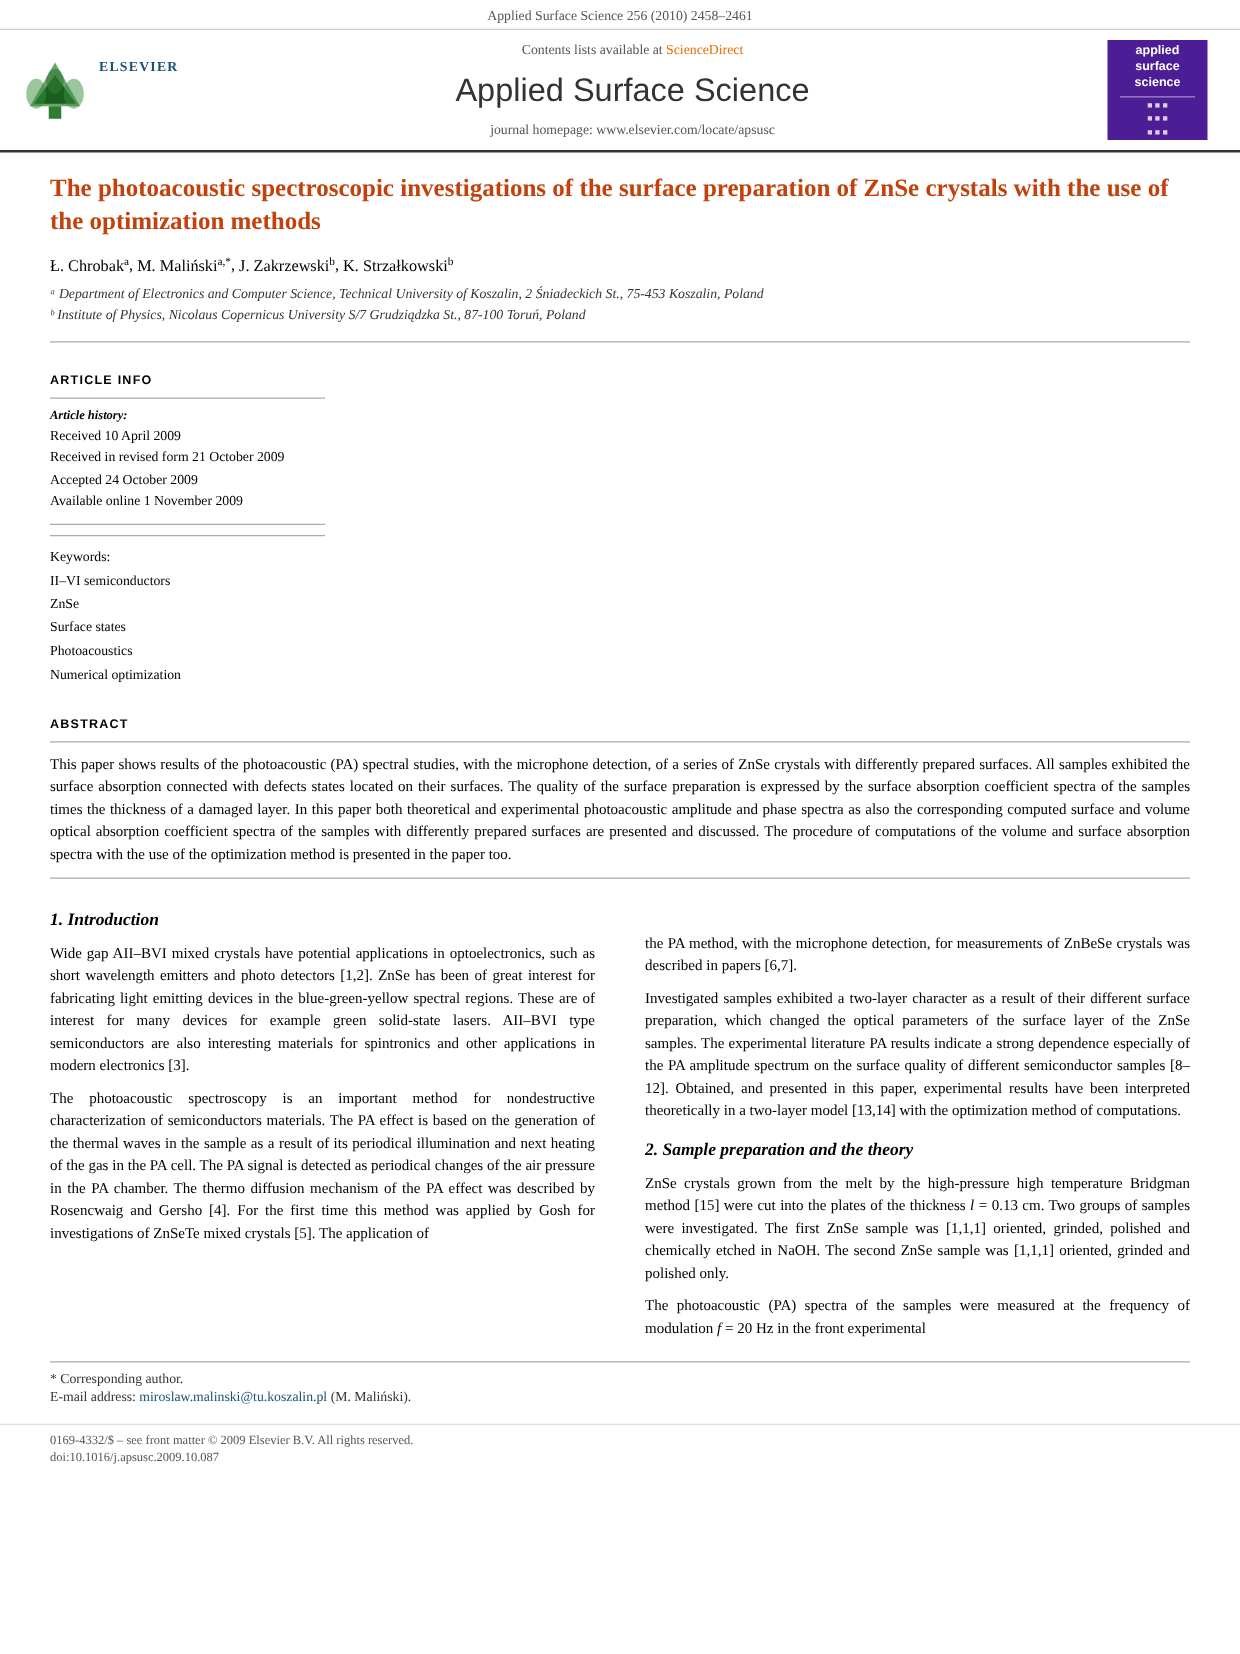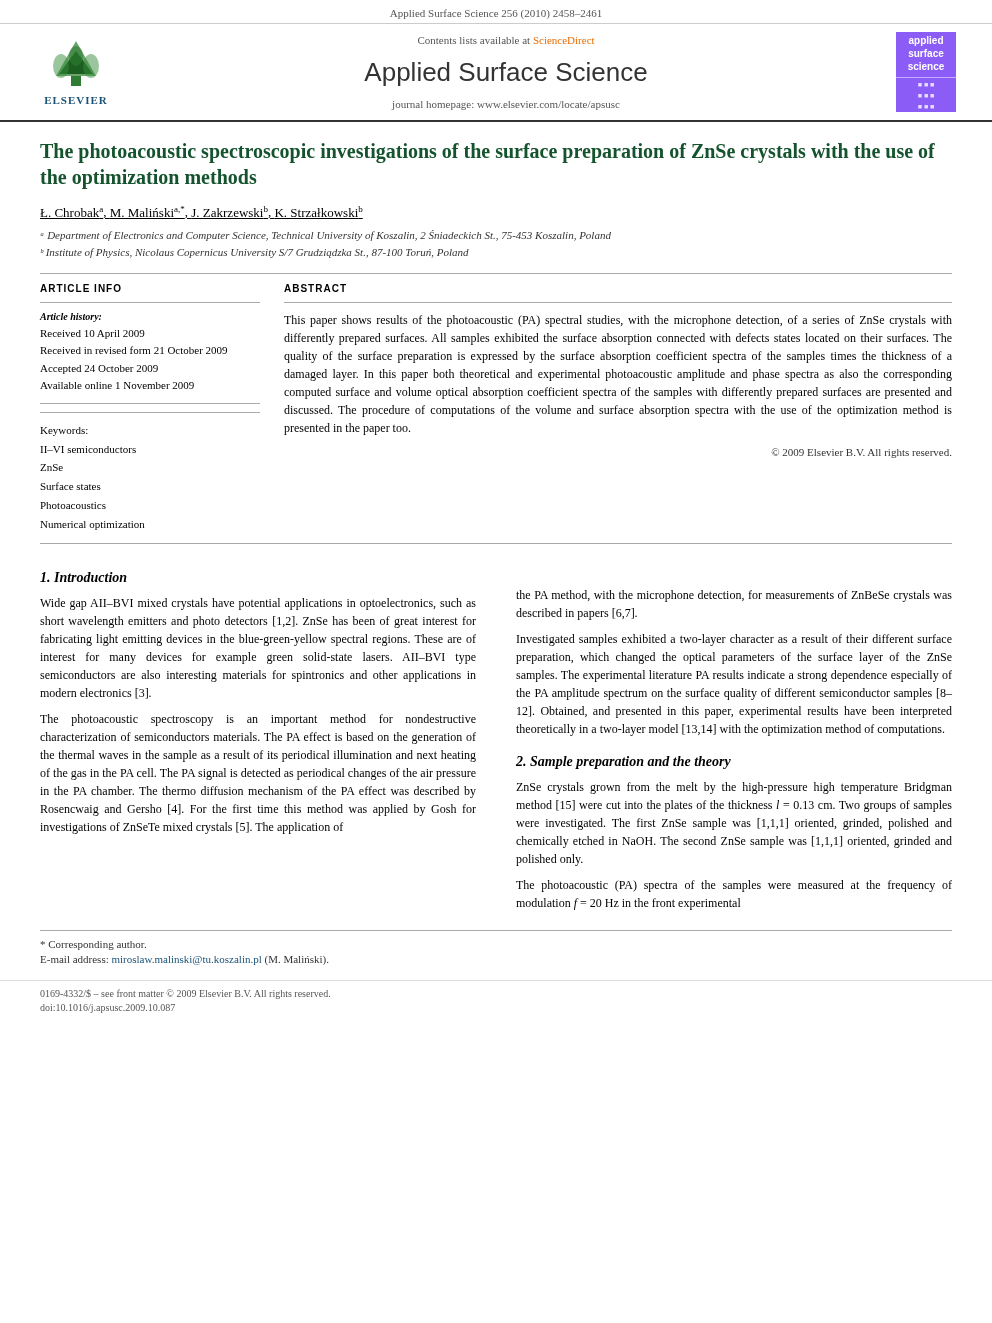--- a/index.html
+++ b/index.html
@@ -27,22 +27,21 @@
     }
     .header-left {
       width: 120px;
       display: flex;
       align-items: center;
       justify-content: center;
       flex-shrink: 0;
     }
     .elsevier-logo {
       display: flex;
-      flex-direction: column;
-      align-items: center;
+      flex-direction: row;
     }
     .elsevier-tree {
       width: 70px;
       height: 55px;
     }
     .elsevier-text {
       font-size: 11px;
       font-weight: bold;
       color: #1a5276;
       letter-spacing: 1px;
@@ -78,51 +77,50 @@
       margin-top: 4px;
     }
     .header-right {
       width: 100px;
       display: flex;
       align-items: center;
       justify-content: center;
       flex-shrink: 0;
     }
     .journal-badge {
-      width: 60px;
+      width: 80px;
       height: 80px;
-      background: #8b5cf6;
+      background: #4c1d95;
       display: flex;
       flex-direction: column;
       align-items: center;
       justify-content: center;
       color: #fff;
       font-size: 9px;
       text-align: center;
       font-family: Arial, sans-serif;
       line-height: 1.3;
     }
     .journal-badge-title {
       font-weight: bold;
       font-size: 10px;
     }
     .paper-section {
       padding: 16px 40px 10px 40px;
     }
     .paper-title {
       font-size: 20px;
       font-weight: bold;
-      color: #14532d;
+      color: #c2410c;
       line-height: 1.3;
       margin-bottom: 12px;
     }
     .authors {
       font-size: 13px;
       margin-bottom: 6px;
-      text-decoration: underline;
     }
     .author-sup {
       font-size: 9px;
       vertical-align: super;
     }
     .affiliations {
       font-size: 11px;
       color: #333;
       margin-bottom: 2px;
       font-style: italic;
@@ -268,21 +266,21 @@
     <span> M. Maliński<sup class="author-sup">a,*</sup></span>,
     <span> J. Zakrzewski<sup class="author-sup">b</sup></span>,
     <span> K. Strzałkowski<sup class="author-sup">b</sup></span>
   </div>
   <div class="affiliations">ᵃ Department of Electronics and Computer Science, Technical University of Koszalin, 2 Śniadeckich St., 75-453 Koszalin, Poland</div>
   <div class="affiliations">ᵇ Institute of Physics, Nicolaus Copernicus University S/7 Grudziądzka St., 87-100 Toruń, Poland</div>
 </div>
 
 <hr class="divider" style="margin: 0 40px;">
 
-<div class="two-col" style="margin-top:8px;">
+<div class="two-col" style="margin-top:24px;flex-direction:column;">
   <div class="left-col">
     <div class="section-label">ARTICLE INFO</div>
     <hr style="border:none;border-top:1px solid #aaa;margin-bottom:6px;">
     <div class="article-info-block">
       <div class="label">Article history:</div>
       <div>Received 10 April 2009</div>
       <div>Received in revised form 21 October 2009</div>
       <div>Accepted 24 October 2009</div>
       <div>Available online 1 November 2009</div>
     </div>
@@ -294,21 +292,20 @@
       <div>ZnSe</div>
       <div>Surface states</div>
       <div>Photoacoustics</div>
       <div>Numerical optimization</div>
     </div>
   </div>
   <div class="right-col">
     <div class="section-label">ABSTRACT</div>
     <hr style="border:none;border-top:1px solid #aaa;margin-bottom:8px;">
     <div class="abstract-text">This paper shows results of the photoacoustic (PA) spectral studies, with the microphone detection, of a series of ZnSe crystals with differently prepared surfaces. All samples exhibited the surface absorption connected with defects states located on their surfaces. The quality of the surface preparation is expressed by the surface absorption coefficient spectra of the samples times the thickness of a damaged layer. In this paper both theoretical and experimental photoacoustic amplitude and phase spectra as also the corresponding computed surface and volume optical absorption coefficient spectra of the samples with differently prepared surfaces are presented and discussed. The procedure of computations of the volume and surface absorption spectra with the use of the optimization method is presented in the paper too.</div>
-    <div class="copyright-line">© 2009 Elsevier B.V. All rights reserved.</div>
   </div>
 </div>
 
 <hr class="divider" style="margin: 10px 40px;">
 
 <div class="two-col-body">
 
   <div class="body-col">
     <div class="section-heading">1.  Introduction</div>
     <div class="body-text">

